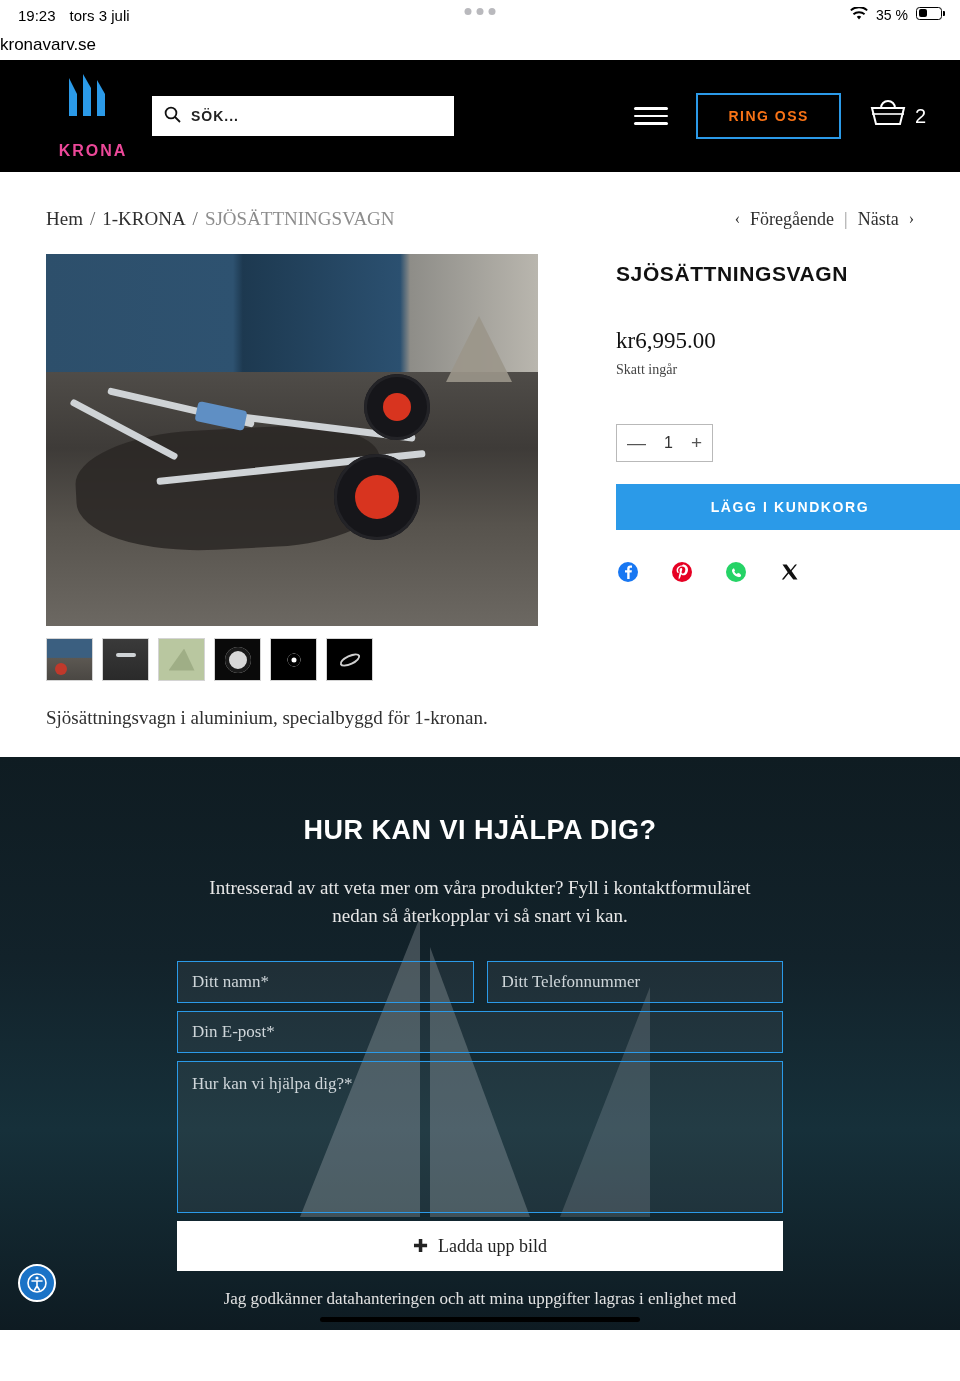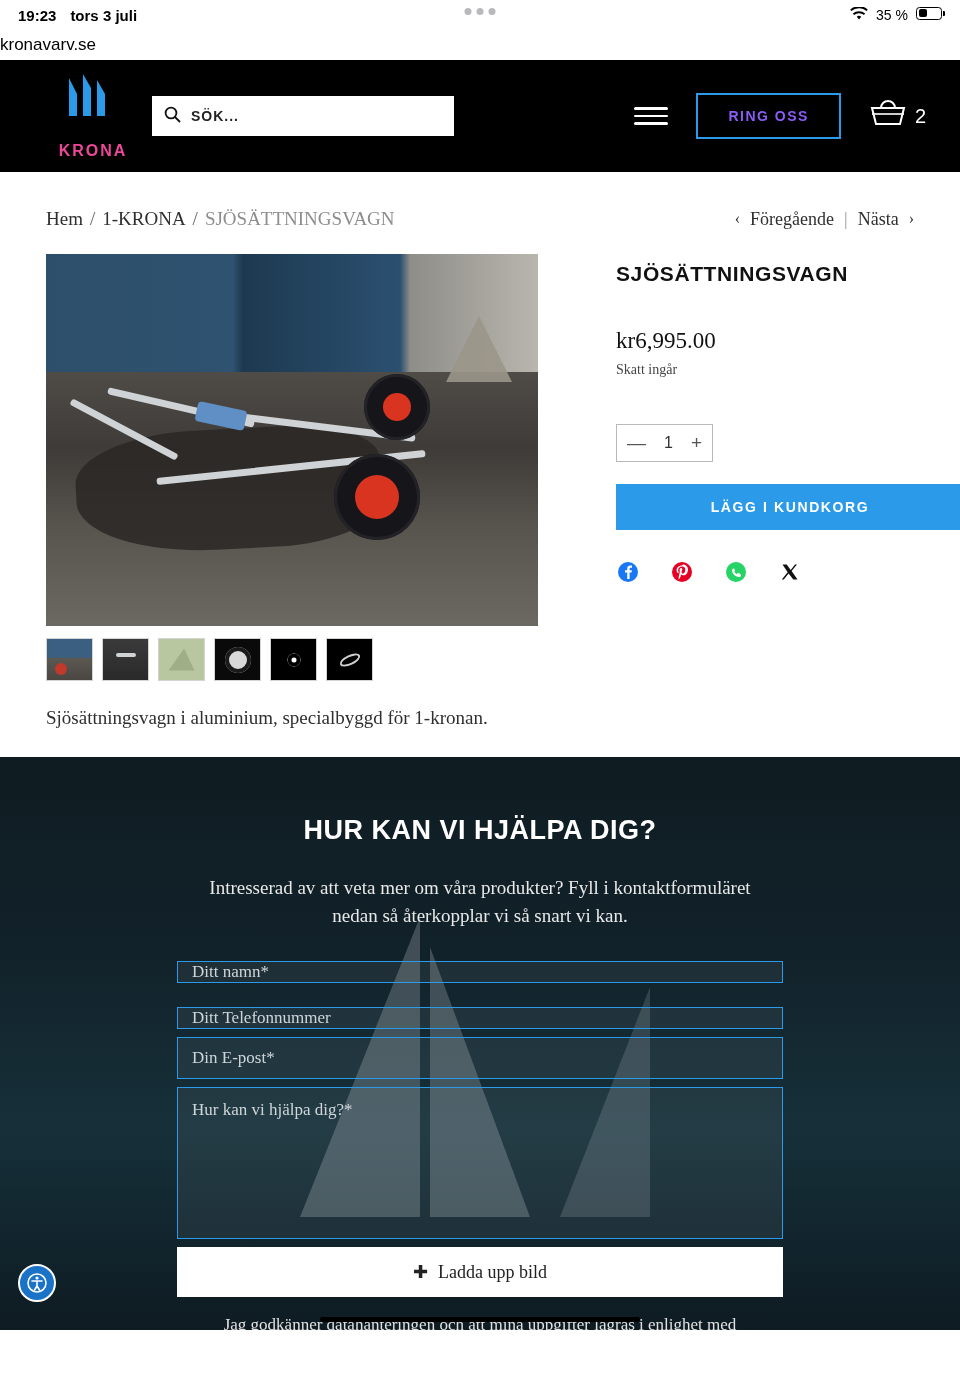--- a/index.html
+++ b/index.html
@@ -14,21 +14,21 @@
   
   .statusbar {
     height: 30px;
     display: flex;
     align-items: center;
     padding: 0 18px;
     font-size: 15px;
     color: #000;
     position: relative;
   }
-  .sb-left { display: flex; align-items: center; gap: 14px; font-weight: 700; }
+  .sb-left { display: flex; align-items: center; gap: 14px; font-weight: 400; }
   .sb-dots {
     position: absolute; left: 50%; top: 8px; transform: translateX(-50%);
     display: flex; gap: 5px;
   }
   .sb-dots span { width: 7px; height: 7px; border-radius: 50%; background: #b9b9bd; }
   .sb-right {
     margin-left: auto; display: flex; align-items: flex-start; gap: 8px;
     font-size: 14px;
   }
   .wifi-ico { display: inline-block; }
@@ -67,21 +67,21 @@
     font-family: "Liberation Sans", sans-serif; color: #222; font-weight: 700;
   }
   .search-box input::placeholder { color: #222; font-weight: 700; letter-spacing: 1px; }
   .hdr-right { margin-left: auto; display: flex; align-items: center; gap: 28px; }
   .hamburger { display: flex; flex-direction: column; gap: 5px; width: 34px; }
   .hamburger i { display: block; height: 2.5px; background: #fff; border-radius: 2px; }
   .hamburger i:nth-child(1) { width: 34px; }
   .hamburger i:nth-child(2) { width: 34px; }
   .hamburger i:nth-child(3) { width: 34px; }
   .ring-btn {
-    border: 2px solid #2b9ae8; color: #8b5cf6; font-size: 14px; letter-spacing: 1.5px;
+    border: 2px solid #2b9ae8; color: #f97316; font-size: 14px; letter-spacing: 1.5px;
     font-weight: 700; padding: 13px 30px; background: transparent;
   }
   .cart { display: flex; align-items: center; gap: 8px; color: #fff; }
   .cart-num { font-size: 20px; }
 
   
   .crumbrow {
     display: flex; align-items: center; padding: 36px 46px 0 46px;
     font-family: "Liberation Serif", serif; font-size: 19px; color: #2f2f2f;
   }
@@ -194,21 +194,21 @@
   .s3 { left: 560px; top: 230px; width: 90px; height: 230px; clip-path: polygon(100% 0, 0 100%, 100% 100%); opacity:.7; }
   .contact-inner { position: relative; z-index: 2; }
   .c-title {
     color: #fff; text-align: center; font-size: 27px; font-weight: 700; letter-spacing: 0.5px;
   }
   .c-sub {
     color: #e8e8e8; text-align: center; font-family: "Liberation Serif", serif;
     font-size: 19px; line-height: 1.45; margin: 28px auto 0; width: 560px;
   }
   .form { width: 606px; margin: 32px auto 0; }
-  .frow { display: flex; gap: 24px; flex-direction: column; }
+  .frow { display: flex; gap: 13px; }
   .field {
     border: 1.5px solid #2b9ae8; background: rgba(255,255,255,.06);
     height: 42px; display: flex; align-items: center; padding: 0 14px;
     font-family: "Liberation Serif", serif; font-size: 17px; color: #cfd6da;
     flex: 1;
   }
   .field.full { margin-top: 8px; }
   .field.area { height: 152px; align-items: flex-start; padding-top: 12px; }
   .upload {
     margin-top: 8px; height: 50px; background: #fff; display: flex;

